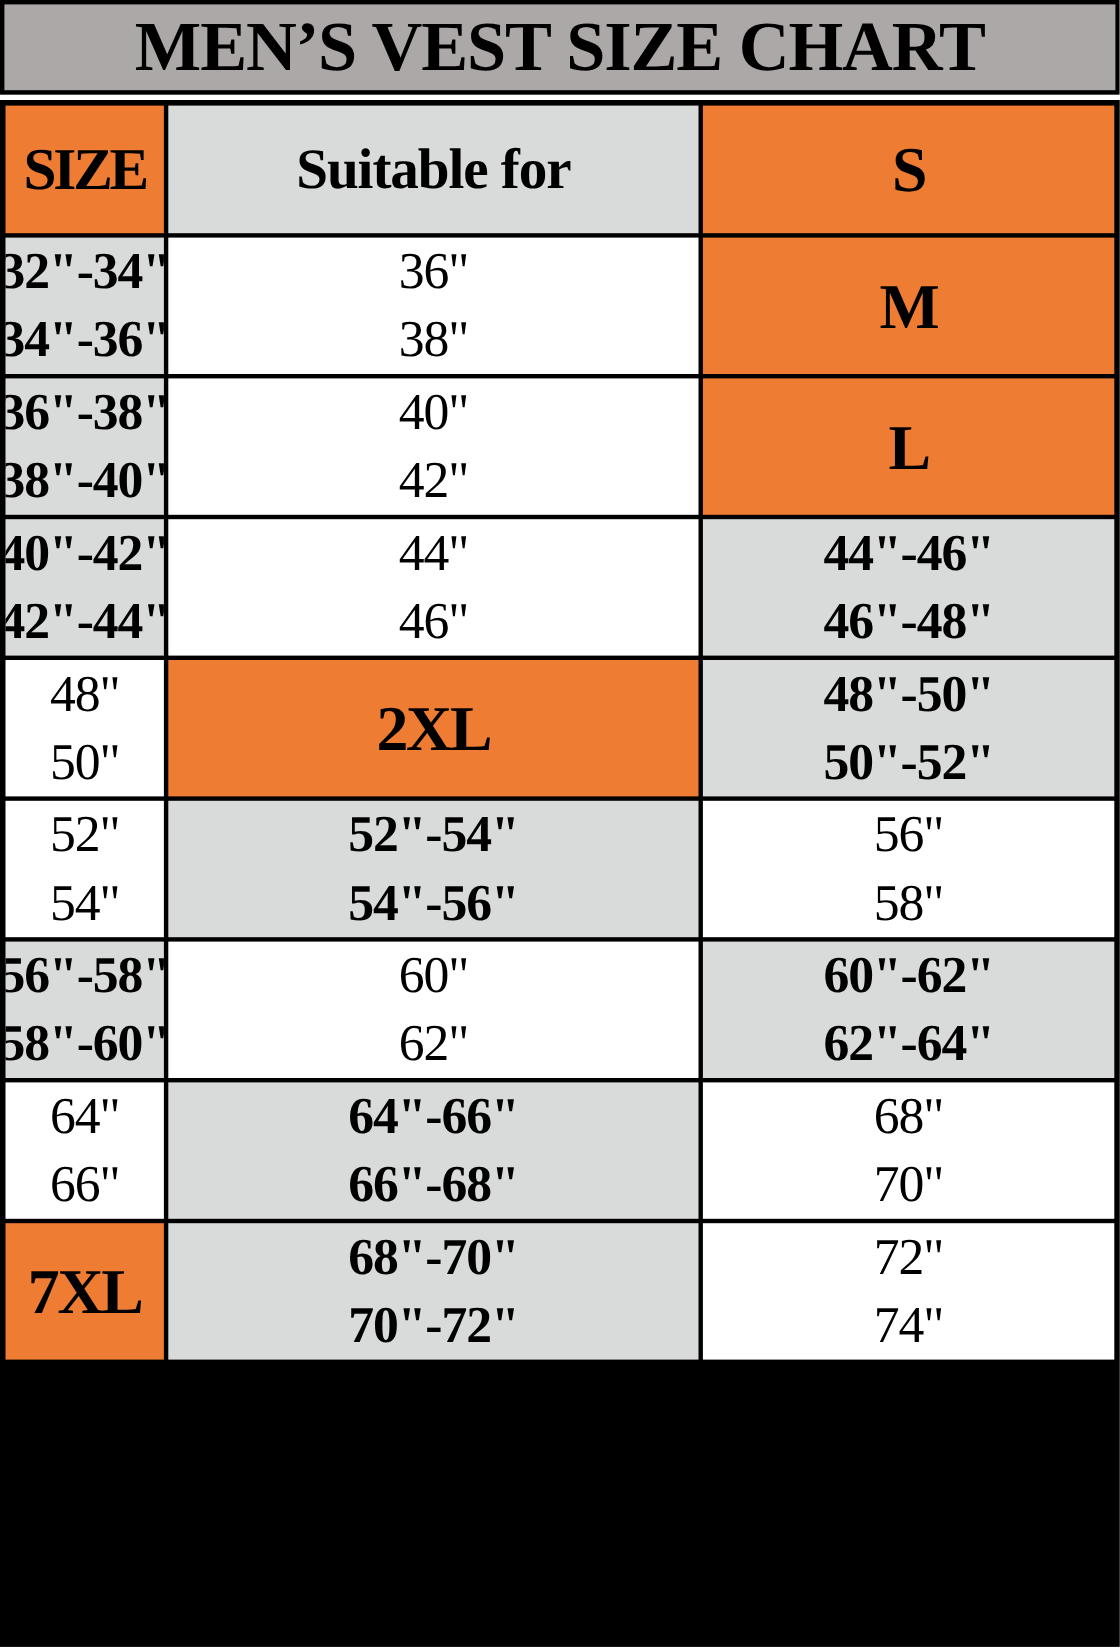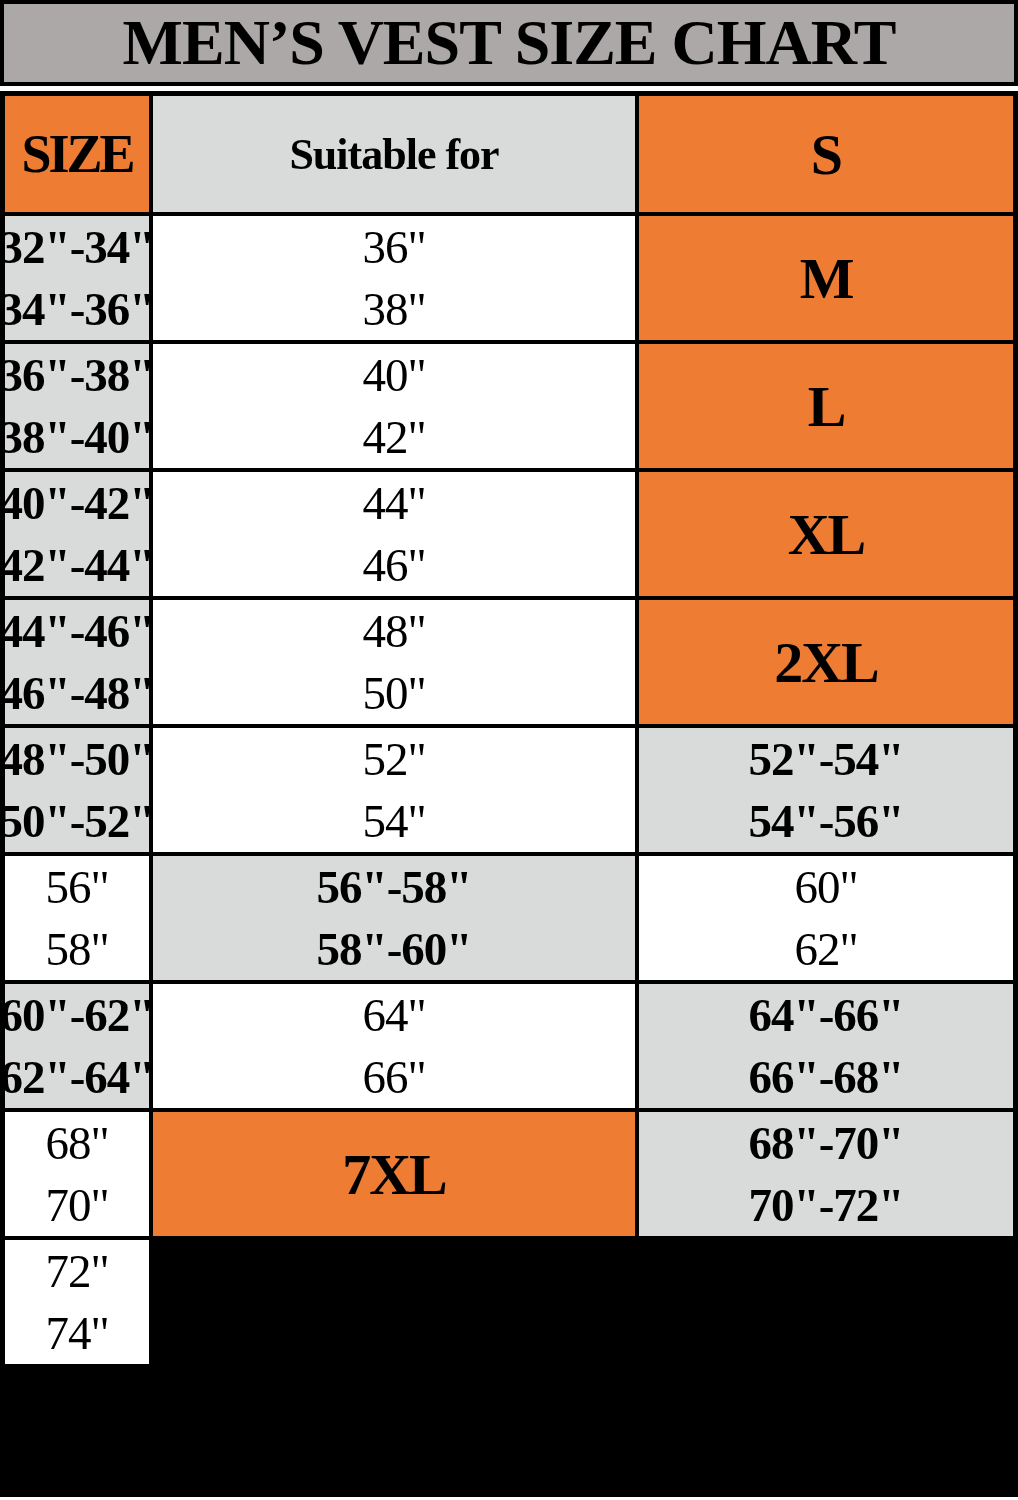--- a/index.html
+++ b/index.html
@@ -61,21 +61,21 @@
     letter-spacing: -2px;
   }
   .header-size {
     font-size: 54px;
     letter-spacing: -3px;
   }
   .body-cell { background: #d9dbda; }
   .vest-cell { background: #ffffff; }
   .header-body {
     font-weight: 700;
-    font-size: 44px;
+    font-size: 52px;
     line-height: 55px;
     letter-spacing: -1px;
   }
   .header-vest {
     font-weight: 700;
     font-size: 56px;
     letter-spacing: -1px;
   }
   .ln {
     line-height: 62px;
@@ -130,21 +130,20 @@
     <div class="cell size-cell">L</div>
     <div class="cell body-cell">
       <div class="ln">40"-42"</div>
       <div class="ln">42"-44"</div>
     </div>
     <div class="cell vest-cell">
       <div class="ln">44"</div>
       <div class="ln">46"</div>
     </div>
 
-    <div class="cell size-cell">XL</div>
     <div class="cell body-cell">
       <div class="ln">44"-46"</div>
       <div class="ln">46"-48"</div>
     </div>
     <div class="cell vest-cell">
       <div class="ln">48"</div>
       <div class="ln">50"</div>
     </div>
 
     <div class="cell size-cell">2XL</div>

